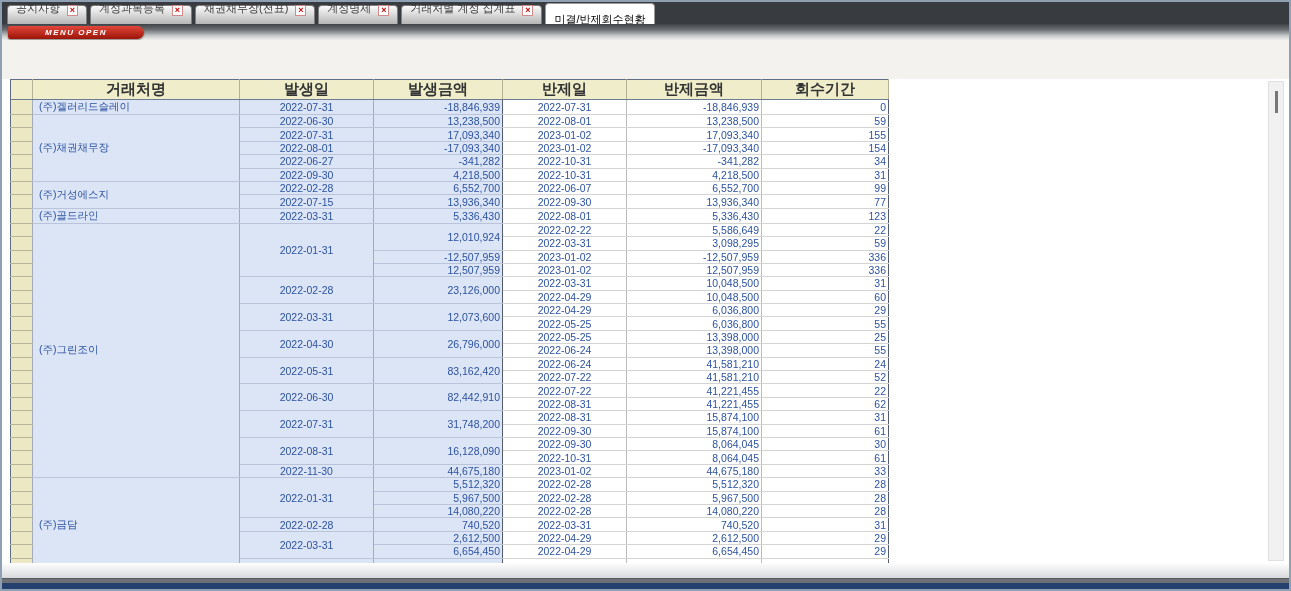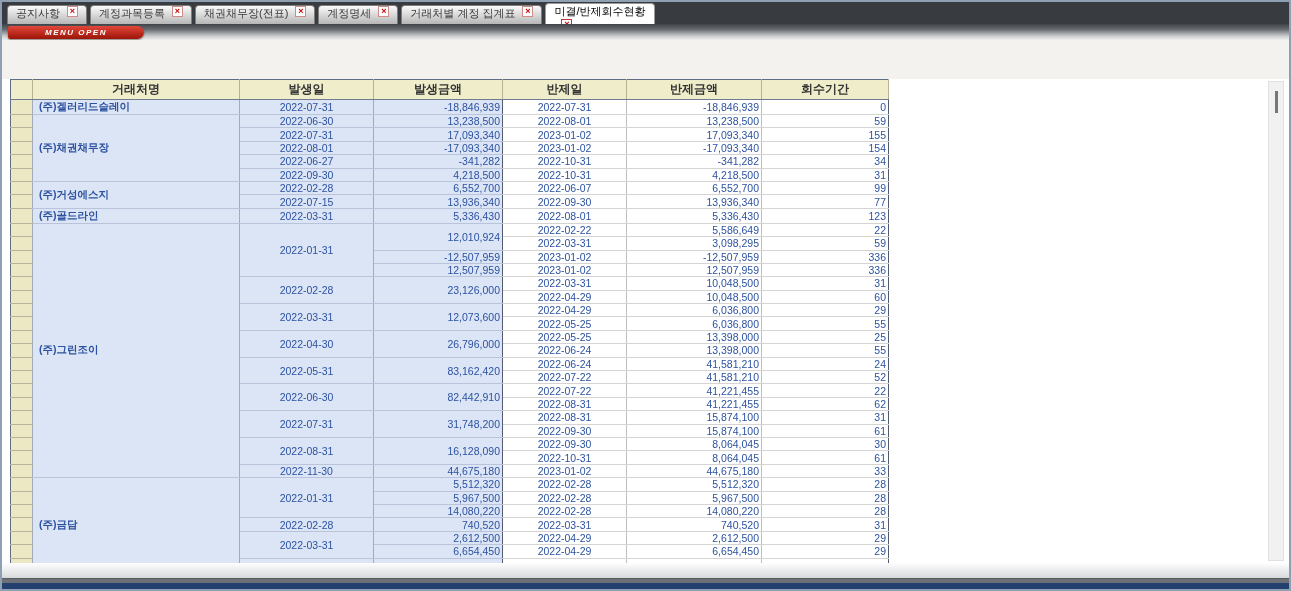--- a/index.html
+++ b/index.html
@@ -1,21 +1,21 @@
 <!DOCTYPE html>
 <html><head>
 <meta charset="utf-8">
 <style>
   html,body{margin:0;padding:0;background:#9aa7b8;}
   *{box-sizing:border-box;font-family:"Liberation Sans","DejaVu Sans",sans-serif;}
   .window{position:relative;width:1291px;height:591px;background:#fff;border:2px solid #8fa0b3;overflow:hidden;}
 
   
   .tabbar{position:absolute;left:0;top:0;width:100%;height:22px;background:#383c41;display:flex;align-items:flex-end;padding-left:5px;gap:3px;}
-  .tab{height:19px;display:flex;align-items:flex-start;padding:0 8px;border-radius:4px 4px 0 0;
+  .tab{height:19px;display:flex;align-items:flex-end;padding:8px 8px;border-radius:4px 4px 0 0;
        background:linear-gradient(#fbfbfb,#b6b6b6);border:1px solid #7d7d7d;border-bottom:none;
        font-size:11px;color:#3a3a3a;cursor:default;white-space:nowrap;}
   .tab.active{height:21px;background:#ffffff;color:#000;border-color:#9a9a9a;flex-direction:column;}
   .tabclose{display:inline-block;width:11px;height:11px;margin-left:7px;background:#fff;border:1px solid #d08a8a;
             color:#c00;font-size:9px;line-height:9px;text-align:center;font-weight:bold;}
   .tab.active .tabclose{border-color:#c33;}
 
   
   .menustrip{position:absolute;left:0;top:22px;width:100%;height:16px;
              background:linear-gradient(180deg,#3f4449 0%,#6a6e72 35%,#c9cbcc 75%,#efefec 100%);}
@@ -39,25 +39,25 @@
   .sel{background:#34509e;color:#fff;padding:1px 4px;font-size:11px;}
   .cal{position:absolute;width:14px;height:14px;border:1px solid #8a8a8a;background:#f7f7f7;}
   .cal .top{position:absolute;left:0;top:0;width:100%;height:4px;background:#d9512c;}
   .cal .grid{position:absolute;left:2px;top:7px;width:2px;height:2px;background:#3f7a3f;
              box-shadow:4px 0 #3f7a3f,8px 0 #3f7a3f,0 3px #3f7a3f,4px 3px #3f7a3f,8px 3px #3f7a3f;}
 
   
   .gridwrap{position:absolute;left:8px;top:77px;width:880px;height:485px;overflow:hidden;background:#fff;}
   table.grid{border-collapse:collapse;table-layout:fixed;width:878px;border:1px solid #5f6e85;}
   .grid th{height:20px;background:#efedca;border-right:1px solid #b7b294;border-bottom:1px solid #6e7b90;
-           font-size:12px;font-weight:bold;color:#333;padding:0;white-space:nowrap;overflow:hidden;}
+           font-size:15px;font-weight:bold;color:#333;padding:0;white-space:nowrap;overflow:hidden;}
   .grid td{height:13.4px;padding:0 2px;font-size:10.5px;color:#2c52a0;white-space:nowrap;overflow:hidden;
            border-right:1px solid #a2abbb;border-bottom:1px solid #b9c4da;}
   td.rh{background:#ebe8c3;border-bottom:1px solid #b7b49b;}
-  td.cust{background:#dce5f6;text-align:left;padding-left:6px;vertical-align:middle;font-weight:bold;}
+  td.cust{background:#dce5f6;text-align:left;padding-left:6px;vertical-align:middle;}
   td.od{background:#dce5f6;text-align:center;vertical-align:middle;}
   td.oa{background:#dce5f6;text-align:right;vertical-align:middle;border-right:1px solid #525c6e;}
   td.rd{background:#fff;text-align:center;border-bottom:1px solid #d4d4d4;border-right:1px solid #bdbdbd;}
   td.ra{background:#fff;text-align:right;border-bottom:1px solid #d4d4d4;border-right:1px solid #bdbdbd;}
   td.pd{background:#fff;text-align:right;border-bottom:1px solid #d4d4d4;border-right:1px solid #525c6e;}
   col.c-rh{width:22px;} col.c-cust{width:207px;} col.c-od{width:134px;} col.c-oa{width:129px;}
   col.c-rd{width:124px;} col.c-ra{width:135px;} col.c-pd{width:127px;}
 
   
   .vscroll{position:absolute;left:1266px;top:79px;width:16px;height:480px;background:#f1f1f1;border:1px solid #e0e0e0;}

